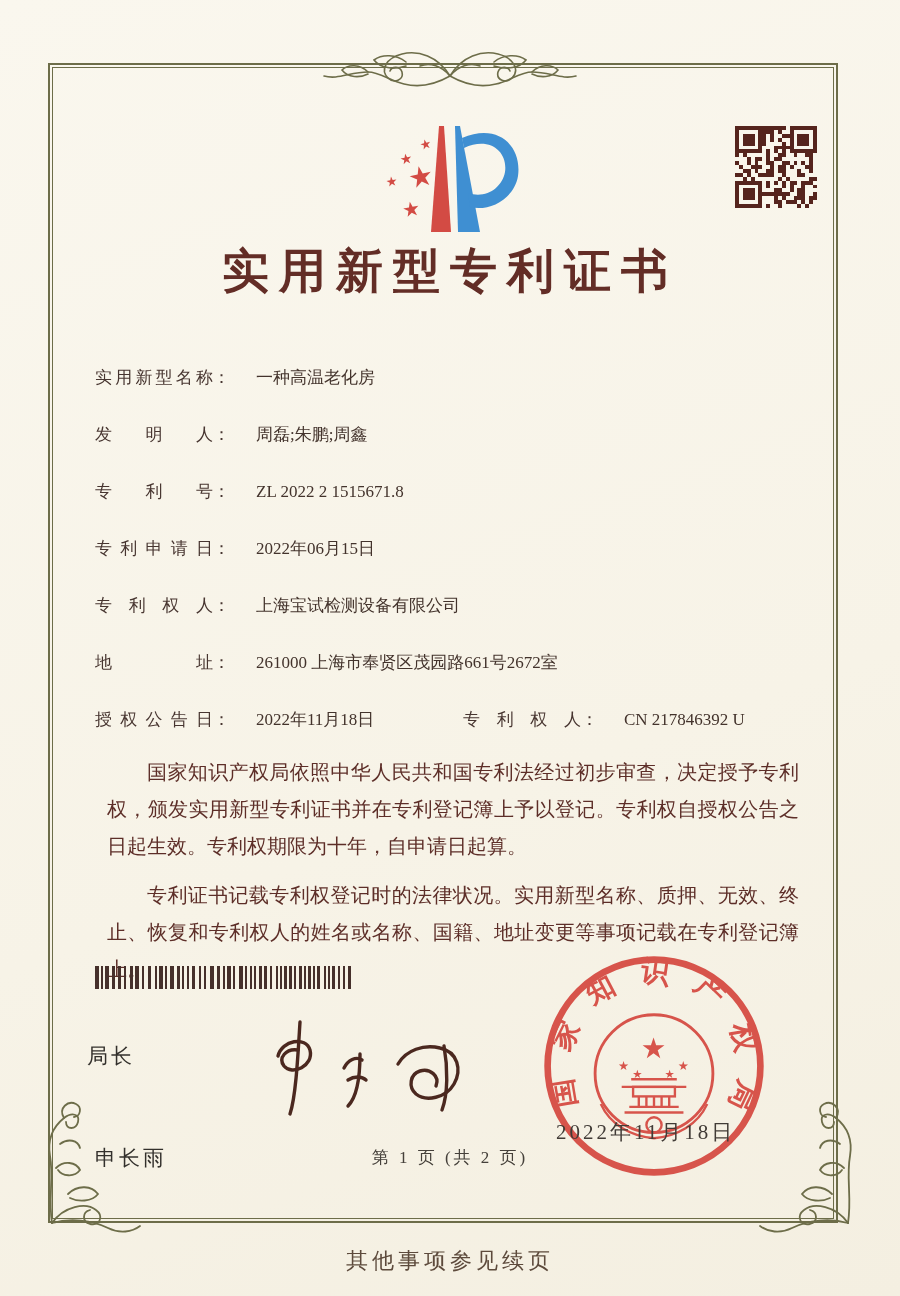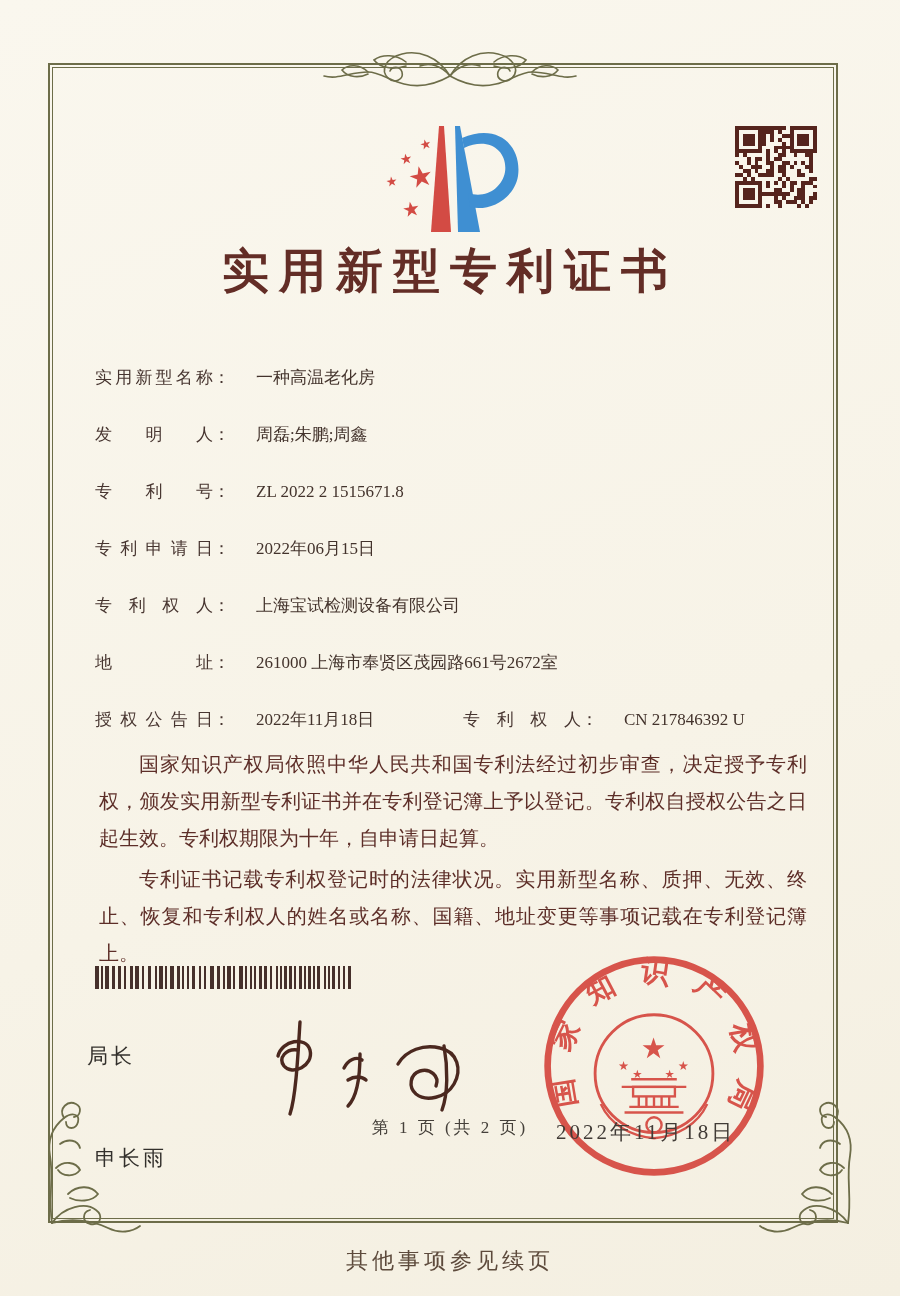--- a/index.html
+++ b/index.html
@@ -23,30 +23,30 @@
     font-size:47px;font-weight:bold;letter-spacing:10px;color:var(--title)}
   .fields{position:absolute;left:95px;top:349px;width:715px;font-size:17px;color:var(--field-text)}
   .field-row{height:57px;display:flex;align-items:center;white-space:nowrap}
   .field-label{display:inline-block;width:118px;text-align:justify;text-align-last:justify;color:#473530}
   .field-colon{color:#473530}
   .field-value{margin-left:26px}
   .grant-group-left{display:flex;align-items:flex-start;width:368px;white-space:nowrap}
   .grant-group-right{display:flex;align-items:center;white-space:nowrap}
   .body-text{position:absolute;left:95px;top:742px;width:716px;font-size:20px;line-height:37px;
     color:var(--body-text);text-align:justify}
-  .body-text p{text-indent:2em;margin:4px}
+  .body-text p{text-indent:2em;margin:12px}
   .barcode{position:absolute;left:95px;top:966px;width:262px;height:23px}
   .signatory-title{position:absolute;left:87px;top:1042px;font-size:21px;color:#33302c;
     font-family:"Liberation Sans","DejaVu Sans",sans-serif;letter-spacing:3px}
   .signatory-name{position:absolute;left:95px;top:1144px;font-size:21px;color:#33302c;
     font-family:"Liberation Sans","DejaVu Sans",sans-serif;letter-spacing:3px}
   .signature{position:absolute;left:248px;top:1010px;width:240px;height:112px}
   .seal{position:absolute;left:540px;top:952px;width:228px;height:228px;opacity:.92}
   .seal-date{position:absolute;left:556px;top:1118px;font-size:21px;letter-spacing:3px;color:#413b36;z-index:5}
-  .page-indicator{position:absolute;left:0;top:1116px;width:100%;text-align:center;
+  .page-indicator{position:absolute;left:0;top:1146px;width:100%;text-align:center;
     font-size:17px;letter-spacing:3px;color:#45403a}
   .continuation{position:absolute;left:0;top:1246px;width:100%;text-align:center;
     font-size:22px;letter-spacing:4px;color:#5d4a3c}
   svg{display:block}
 </style>
 </head>
 <body>
 
 <div class="page">
 

